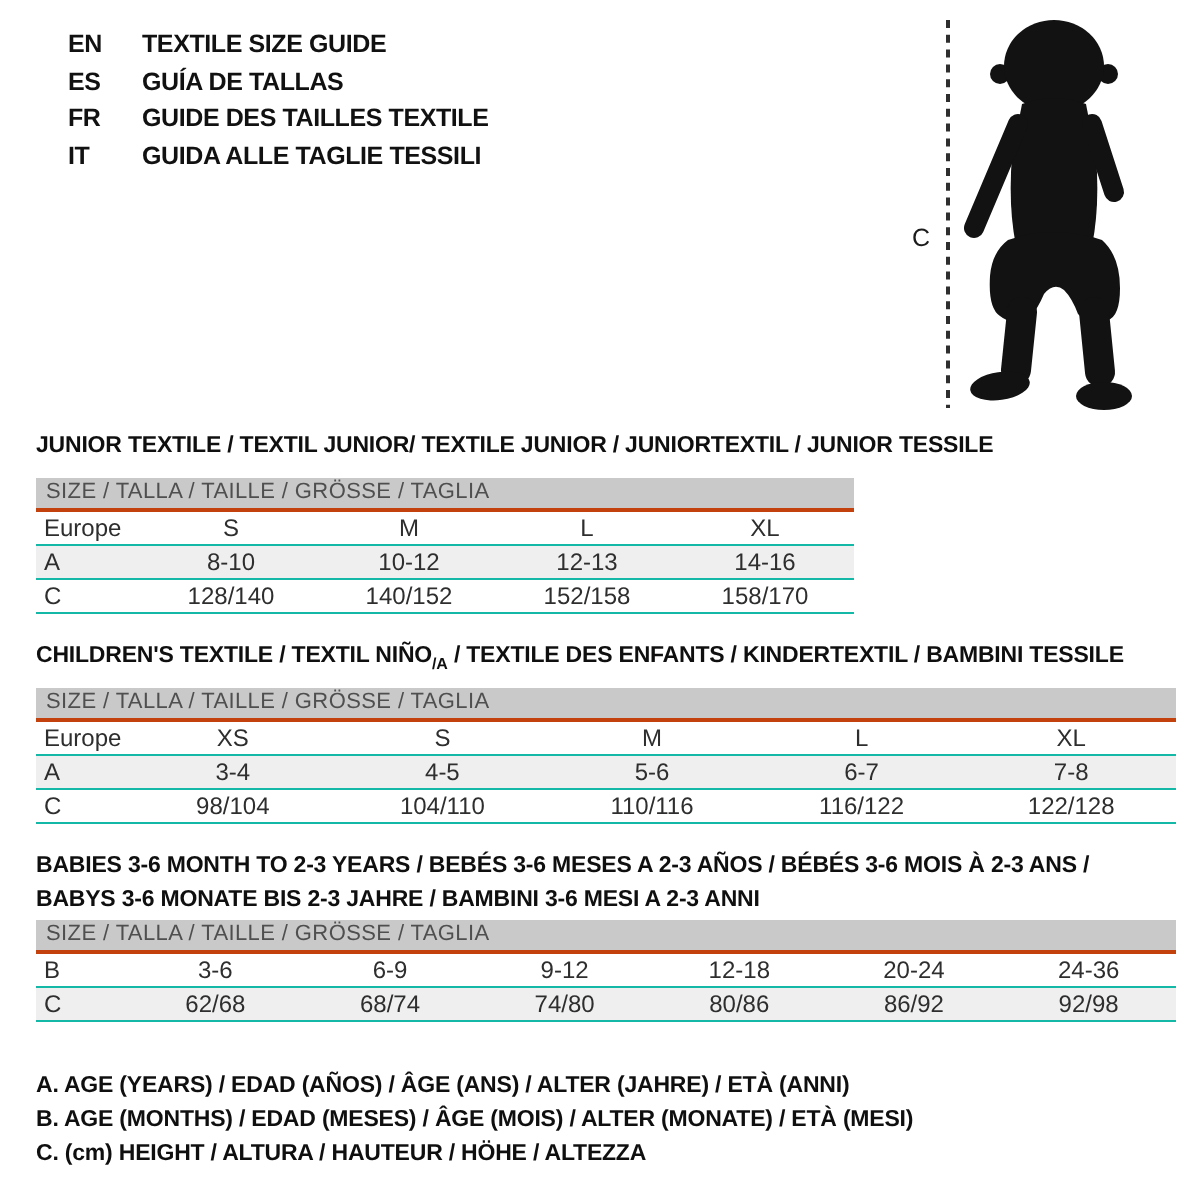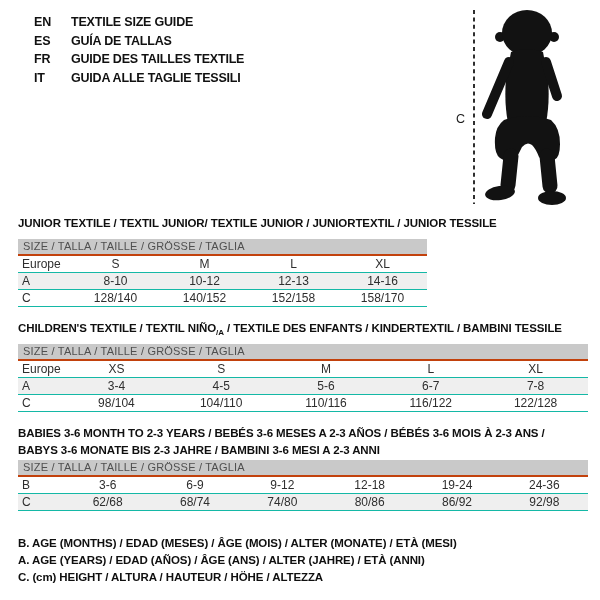--- a/index.html
+++ b/index.html
@@ -174,35 +174,35 @@
           <col>
           <col>
         </colgroup>
       <tbody>
         <tr>
           <td class="lbl">B</td>
           <td>3-6</td>
           <td>6-9</td>
           <td>9-12</td>
           <td>12-18</td>
-          <td>19-24</td>
+          <td>20-24</td>
           <td>24-36</td>
         </tr>
         <tr class="shaded">
           <td class="lbl">C</td>
           <td>62/68</td>
           <td>68/74</td>
           <td>74/80</td>
           <td>80/86</td>
           <td>86/92</td>
           <td>92/98</td>
         </tr>
       </tbody>
     </table>
   </div>
 
   <div class="footnotes">
+    <div class="fn">A. AGE (YEARS) / EDAD (AÑOS) / ÂGE (ANS) / ALTER (JAHRE) / ETÀ (ANNI)</div>
     <div class="fn">B. AGE (MONTHS) / EDAD (MESES) / ÂGE (MOIS) / ALTER (MONATE) / ETÀ (MESI)</div>
-    <div class="fn">A. AGE (YEARS) / EDAD (AÑOS) / ÂGE (ANS) / ALTER (JAHRE) / ETÀ (ANNI)</div>
     <div class="fn">C. (cm) HEIGHT / ALTURA / HAUTEUR / HÖHE / ALTEZZA</div>
   </div>
 
 </div>
 
 </body></html>

